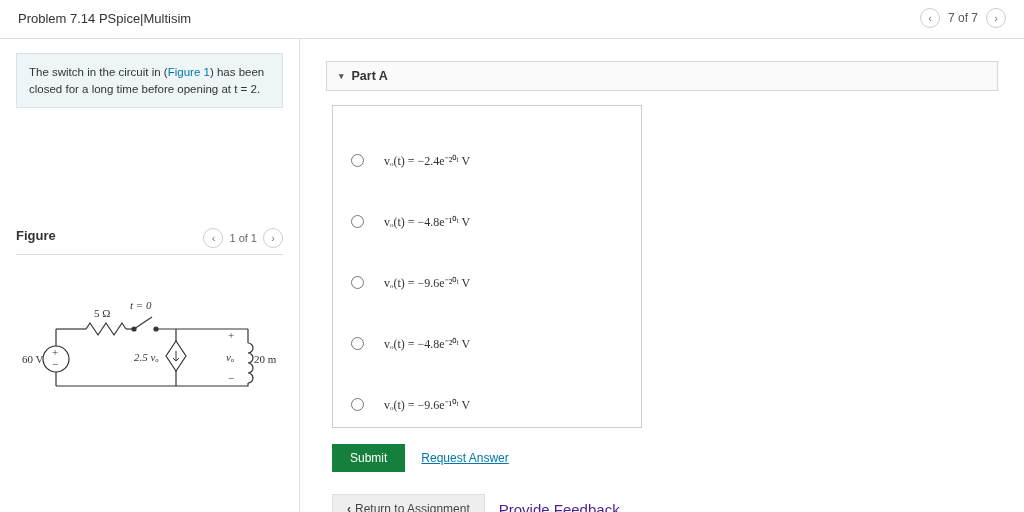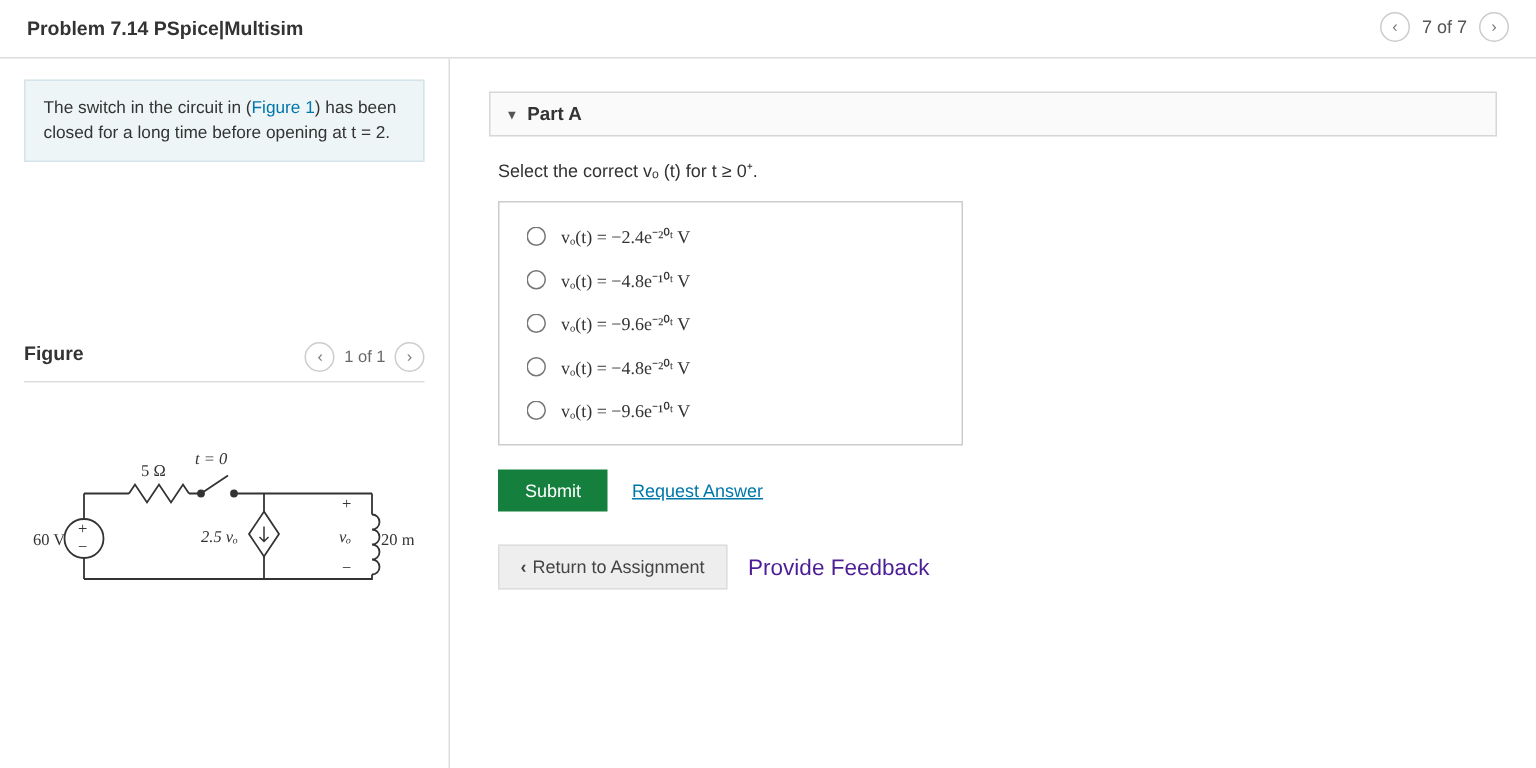--- a/index.html
+++ b/index.html
@@ -12,21 +12,21 @@
     height: 512px;
     overflow: hidden;
   }
   .header {
     display: flex;
     justify-content: space-between;
     align-items: center;
     padding: 8px 18px 10px 18px;
     border-bottom: 1px solid #ddd;
   }
-  .prob-title { font-weight: bold; font-size: 13px; }
+  .prob-title { font-weight: normal; font-size: 13px; }
   .pager { display: flex; align-items: center; gap: 8px; font-size: 12px; color: #555; }
   .circ-btn {
     width: 20px; height: 20px; border: 1px solid #ccc; border-radius: 50%;
     display: inline-flex; align-items: center; justify-content: center;
     font-size: 11px; color: #777; background: #fff; cursor: pointer;
   }
   .main { display: flex; height: calc(100% - 38px); }
   .left {
     width: 300px; border-right: 1px solid #ddd; padding: 14px 16px;
     display: flex; flex-direction: column;
@@ -50,21 +50,21 @@
     display: flex; align-items: center; gap: 8px; font-size: 12.5px; font-weight: bold;
     margin-bottom: 14px;
   }
   .tri { font-size: 9px; color: #555; }
   .question { font-size: 12px; margin: 0 0 12px 6px; }
 
   .choices {
     border: 1px solid #ccc; padding: 14px 18px; width: 310px; margin-left: 6px;
     display: flex; flex-direction: column; gap: 12px; margin-bottom: 16px;
   }
-  .choice { display: flex; align-items: center; gap: 10px; font-size: 12px; font-family: 'Times New Roman', serif; }
+  .choice { display: flex; align-items: center; gap: 20px; font-size: 12px; font-family: 'Times New Roman', serif; margin-top: 32px; }
   .choice input { margin: 0; }
 
   .actions { display: flex; align-items: center; gap: 16px; margin-left: 6px; margin-bottom: 22px; }
   .submit-btn {
     background: #15803d; color: #fff; border: none; padding: 7px 18px;
     font-size: 12px; cursor: pointer;
   }
   .link { color: #0077aa; font-size: 12px; text-decoration: underline; cursor: pointer; text-align: center; }
   .retrow { display: flex; align-items: center; gap: 14px; margin-left: 6px; }
   .ret-btn {
@@ -147,21 +147,20 @@
       </svg>
     </div>
   </div>
 
   <div class="right">
     <div class="part-bar">
       <span class="tri">▾</span>
       <span>Part A</span>
     </div>
 
-    <div class="question">Select the correct vₒ (t) for t ≥ 0⁺.</div>
 
     <div class="choices">
       <label class="choice">
           <input type="radio" name="ans" style="">
           <span>vₒ(t) = −2.4e⁻²⁰ᵗ V</span>
         </label>
       <label class="choice">
           <input type="radio" name="ans" style="">
           <span>vₒ(t) = −4.8e⁻¹⁰ᵗ V</span>
         </label>

